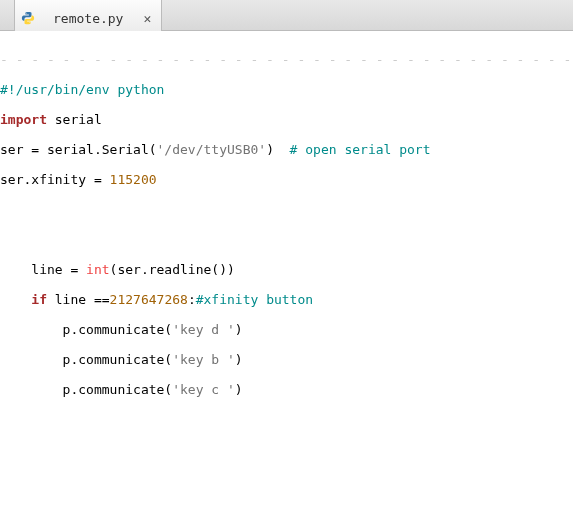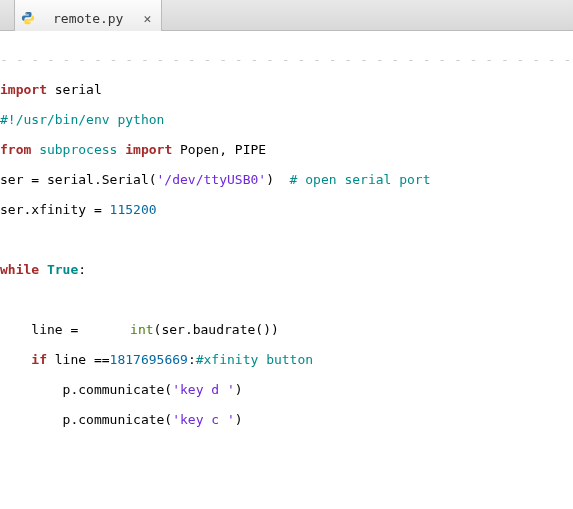--- a/index.html
+++ b/index.html
@@ -56,55 +56,54 @@
     height: calc(509px - 30px);
     overflow: hidden;
   }
   .dashes {
     color: #ccc;
     letter-spacing: 0px;
   }
   .ln { display:block; }
   .k   { color: #a52a2a; font-weight: bold; }   
   .kw2 { color: #008b8b; font-weight: bold; }   
-  .fn  { color: #4d7c0f; margin-left: 44px; }                      
+  .fn  { color: #ef4444; }                      
   .id  { color: #008b8b; }                      
-  .str { color: #6d28d9; text-align: center; }                      
-  .num { color: #0369a1; }                      
+  .str { color: #737373; text-align: center; }                      
+  .num { color: #a16207; }                      
   .cmt { color: #008b8b; }                      
 </style>
 </head>
 <body>
 
 <div class="tab-bar">
   <div class="tab">
     <span class="py-icon">
       <svg viewBox="0 0 16 16">
           <path fill="#3776ab" d="M7 1c-2 0-2 1-2 2v1h4v1H3c-1 0-2 1-2 3s1 3 2 3h1V9c0-1 1-2 2-2h4c1 0 2-1 2-2V3c0-1 0-2-2-2H7zM6 2.5a.5.5 0 110 1 .5.5 0 010-1z"></path>
           <path fill="#ffd43b" d="M9 15c2 0 2-1 2-2v-1H7v-1h6c1 0 2-1 2-3s-1-3-2-3h-1v2c0 1-1 2-2 2H6c-1 0-2 1-2 2v2c0 1 0 2 2 2h3zm1-1.5a.5.5 0 110-1 .5.5 0 010 1z"></path>
         </svg>
     </span>
     <span>remote.py</span>
     <span class="close-x">✕</span>
   </div>
 </div>
 
 <div class="editor">
 <span class="ln dashes">- - - - - - - - - - - - - - - - - - - - - - - - - - - - - - - - - - - - - - - -</span>
+<span class="ln"><span class="cmt">#!/usr/bin/env python</span></span>
 <span class="ln"><span class="k">import</span> <span>serial</span></span>
-<span class="ln"><span class="cmt">#!/usr/bin/env python</span></span>
-<span class="ln"><span class="k">from</span> <span class="id">subprocess</span> <span class="k">import</span> <span>Popen, PIPE</span></span>
 <span class="ln"><span>ser = serial.Serial(</span><span class="str">'/dev/ttyUSB0'</span><span>)  </span><span class="cmt"># open serial port</span></span>
 <span class="ln"><span>ser.xfinity = </span><span class="num">115200</span></span>
 <span class="ln"> </span>
-<span class="ln"><span class="k">while</span> <span class="kw2">True</span><span>:</span></span>
 <span class="ln"> </span>
-<span class="ln"><span>    line = </span><span class="fn">int</span><span>(ser.baudrate())</span></span>
-<span class="ln">    <span class="k">if</span><span> line ==</span><span class="num">1817695669</span><span>:</span><span class="cmt">#xfinity button</span></span>
+<span class="ln"><span>    line = </span><span class="fn">int</span><span>(ser.readline())</span></span>
+<span class="ln">    <span class="k">if</span><span> line ==</span><span class="num">2127647268</span><span>:</span><span class="cmt">#xfinity button</span></span>
 <span class="ln"><span>        p.communicate(</span><span class="str">'key d '</span><span>)</span></span>
+<span class="ln"><span>        p.communicate(</span><span class="str">'key b '</span><span>)</span></span>
 <span class="ln"><span>        p.communicate(</span><span class="str">'key c '</span><span>)</span></span>
 
 
 
 
 
 
 
 
 

